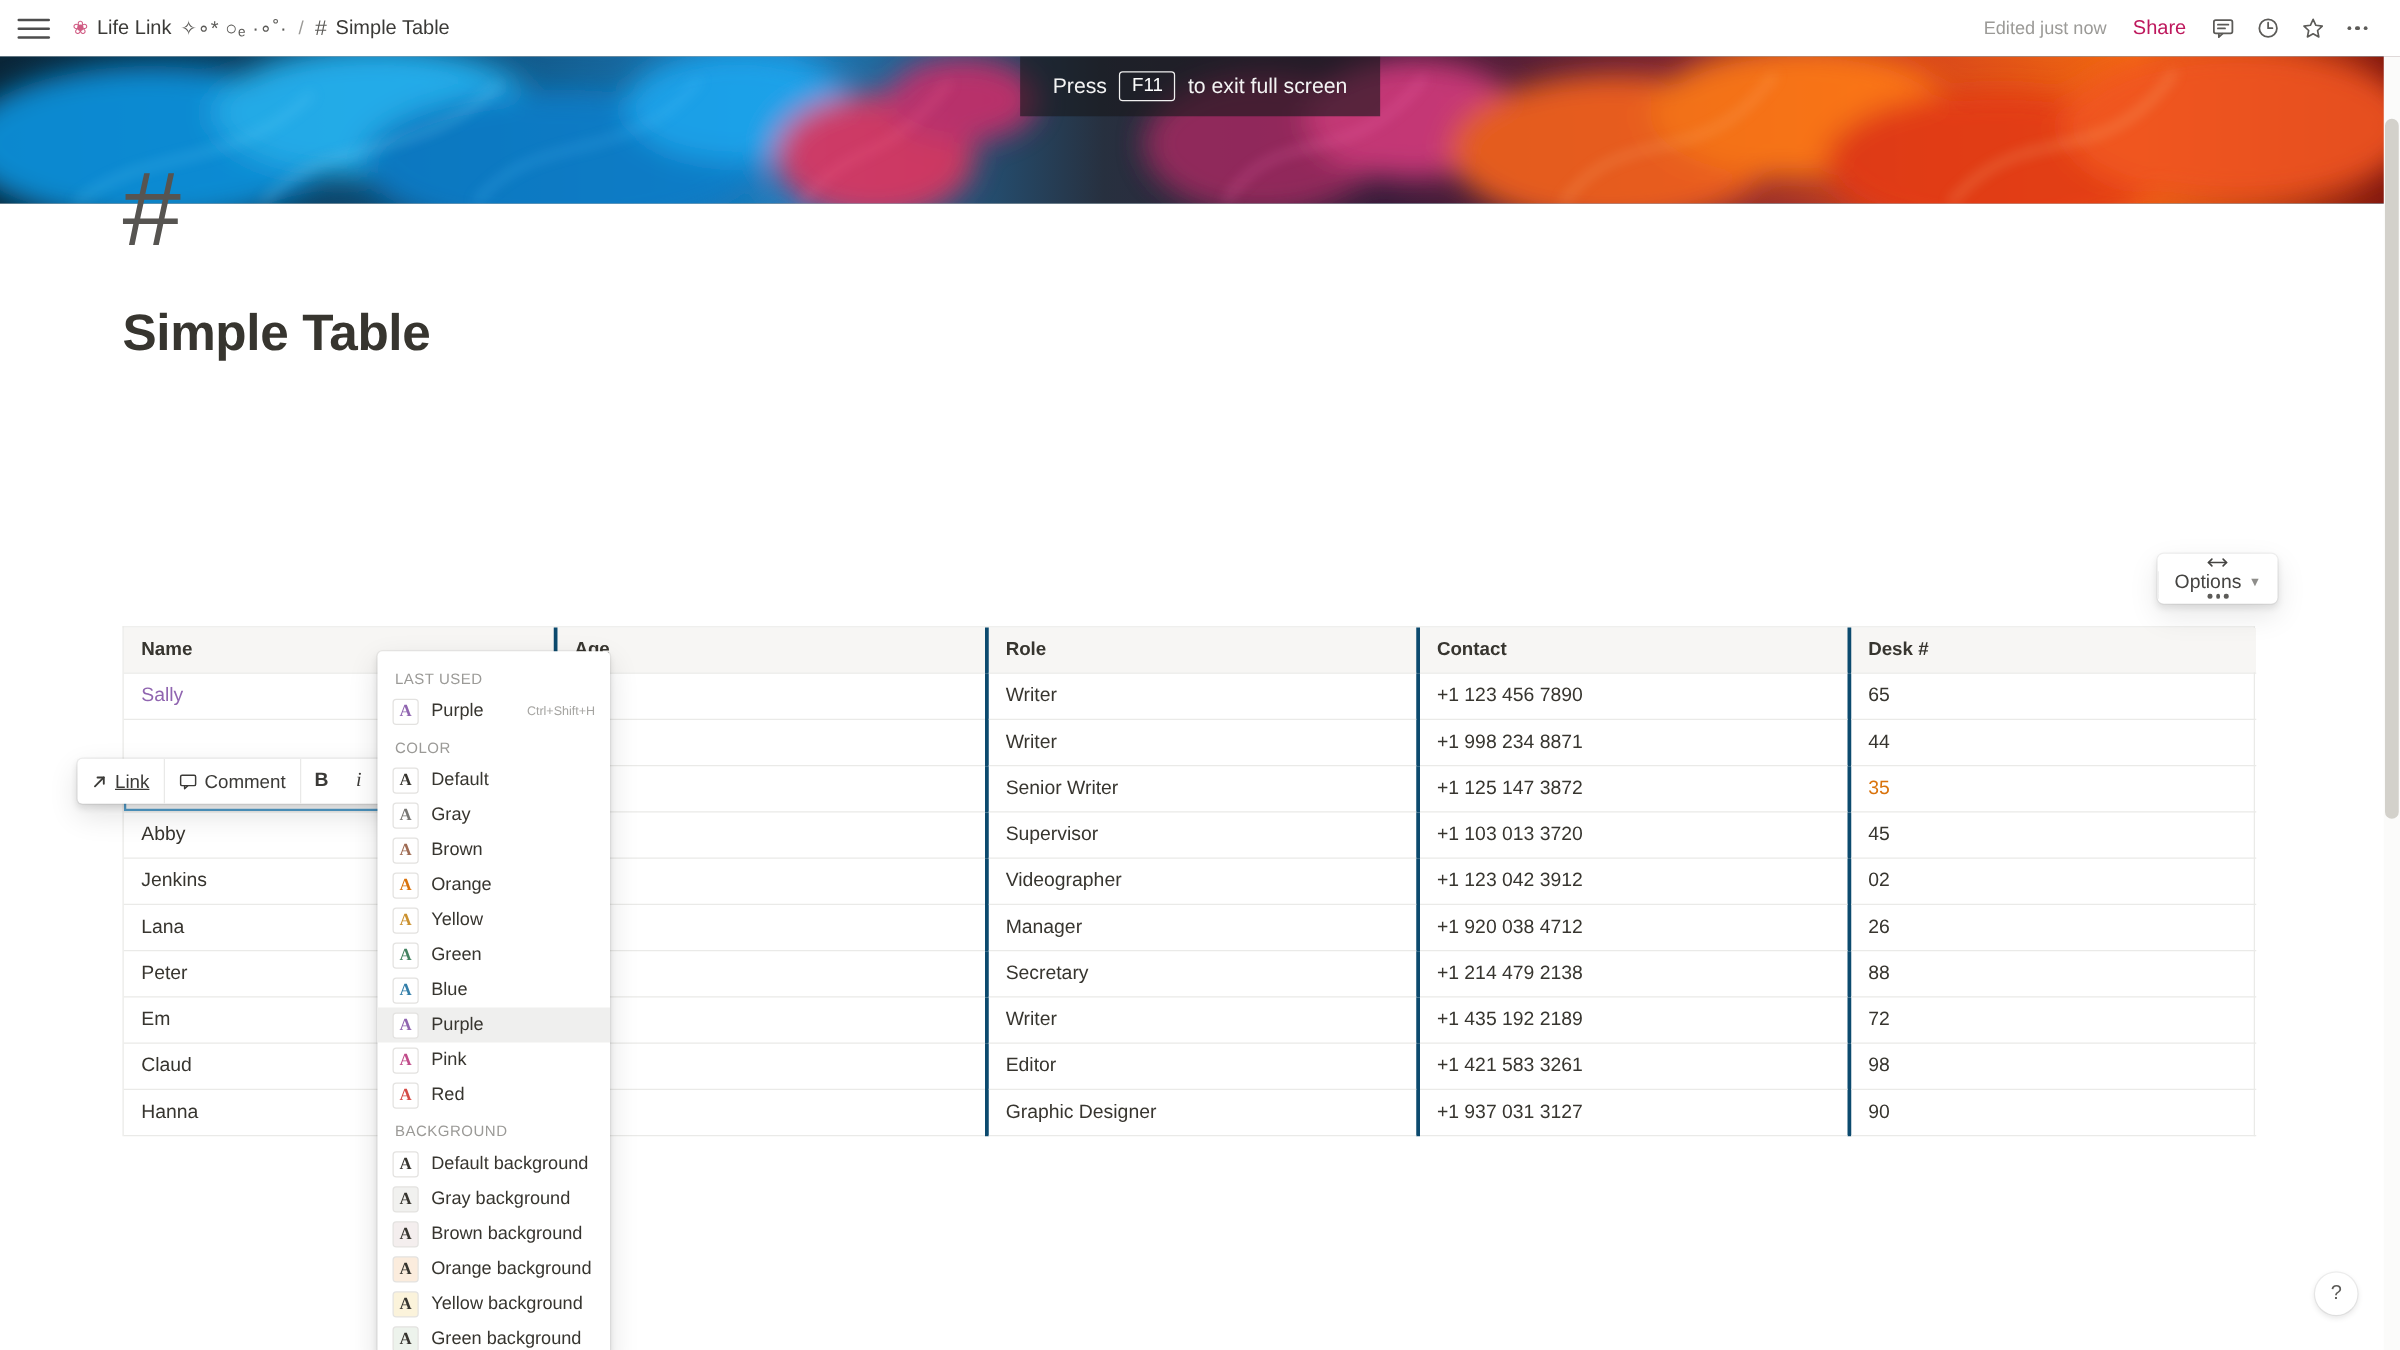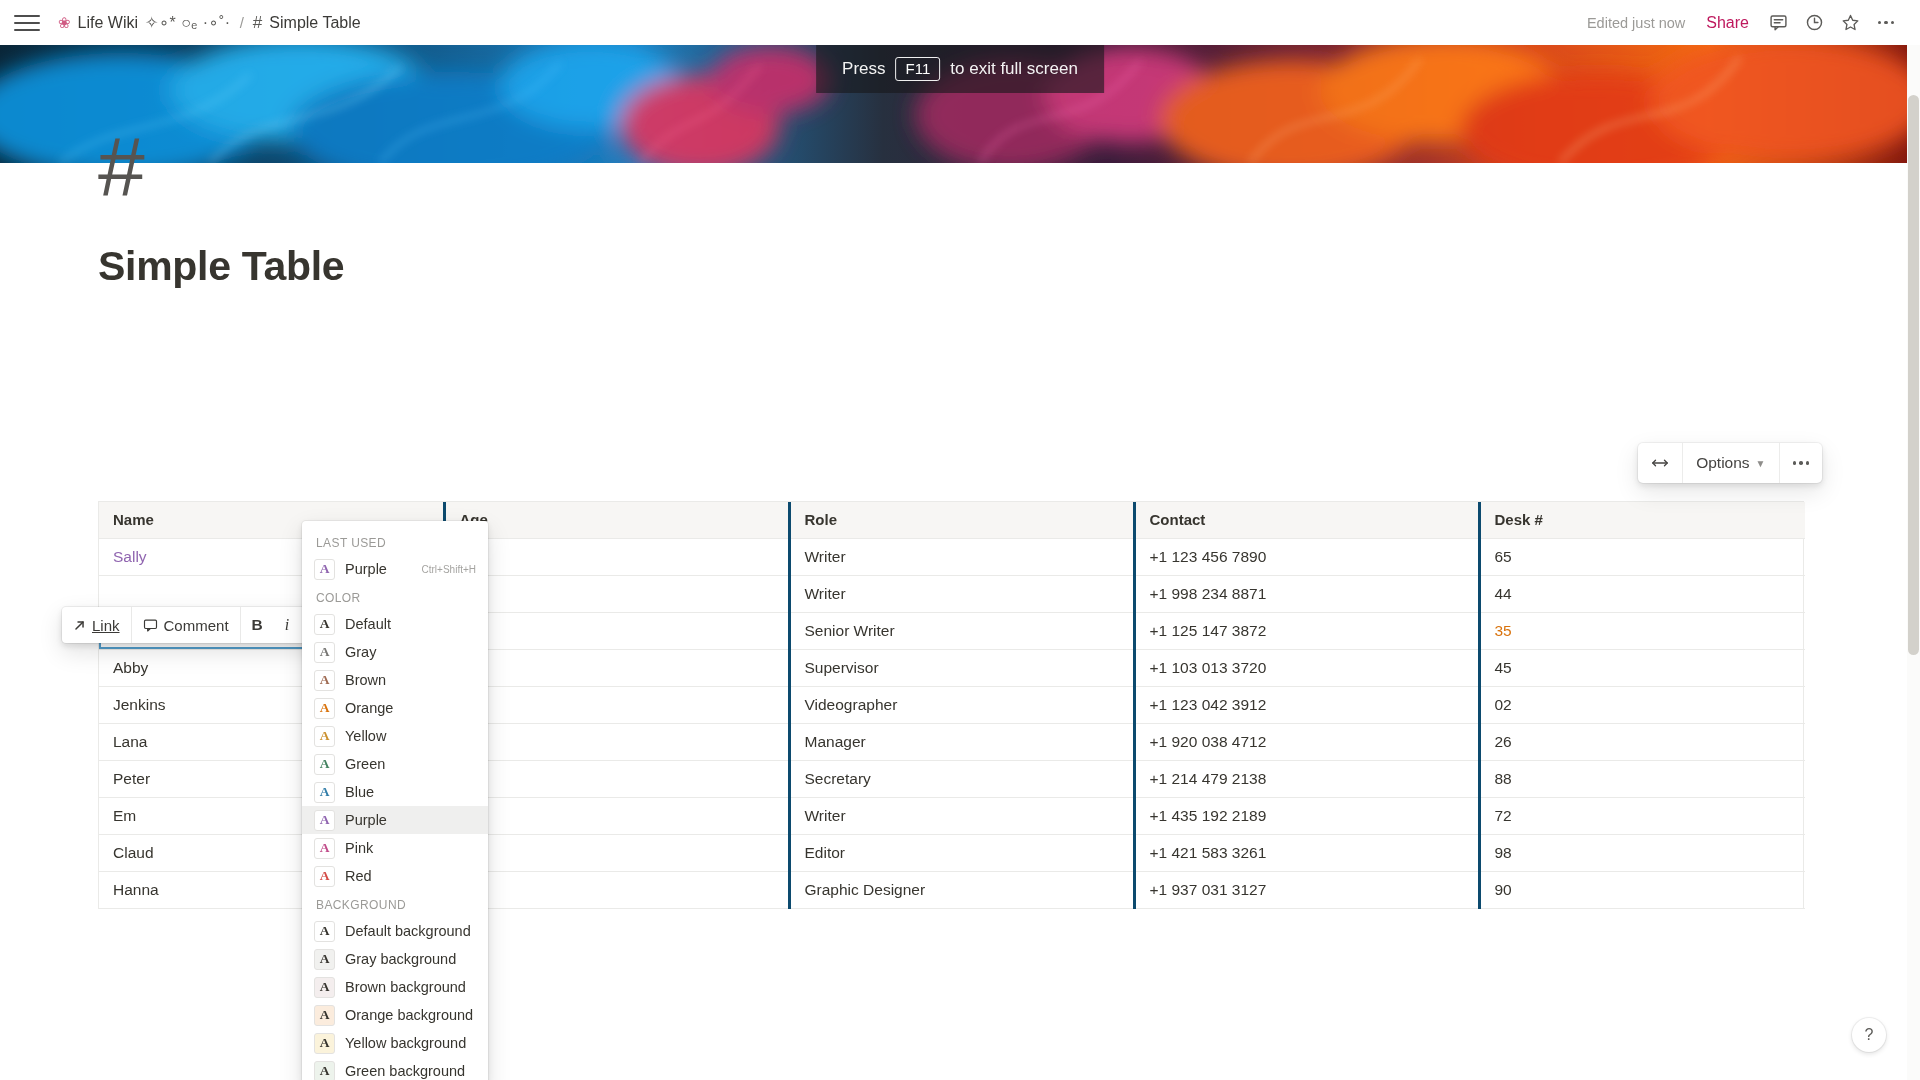--- a/index.html
+++ b/index.html
@@ -94,20 +94,21 @@
     letter-spacing: -0.3px;
   }
 
   
   .opt-bar {
     position: absolute; right: 98px; top: 280px;
     height: 40px; display: flex; align-items: stretch;
     background: #ffffff; border-radius: 5px;
     box-shadow: 0 0 0 1px rgba(15,15,15,.05), 0 3px 6px rgba(15,15,15,.10), 0 9px 24px rgba(15,15,15,.10);
     z-index: 12;
+    flex-direction: column;
   }
   .opt-seg {
     display: flex; align-items: center; justify-content: center;
     padding: 0 13px; cursor: pointer; color: #454442; font-size: 15.5px;
     gap: 6px; white-space: nowrap;
   }
   .opt-seg + .opt-seg { border-left: 1px solid #ececeb; }
   .chev { font-size: 10px; color: #8e8d8a; }
 
   
@@ -223,21 +224,21 @@
 
 <div class="topbar">
   <div class="hamburger">
     <i></i>
       <i></i>
       <i></i>
   </div>
 
   <div class="crumb">
     <span class="crumb-flower">❀</span>
-    <span>Life Wiki</span>
+    <span>Life Link</span>
     <span class="crumb-deco">✧∘* ○ₑ ·∘˚·</span>
   </div>
   <span class="crumb-sep">/</span>
   <div class="crumb">
     <span class="crumb-hash">#</span>
     <span>Simple Table</span>
   </div>
 
   <div class="topbar-right">
     <div class="edited">Edited just now</div>

